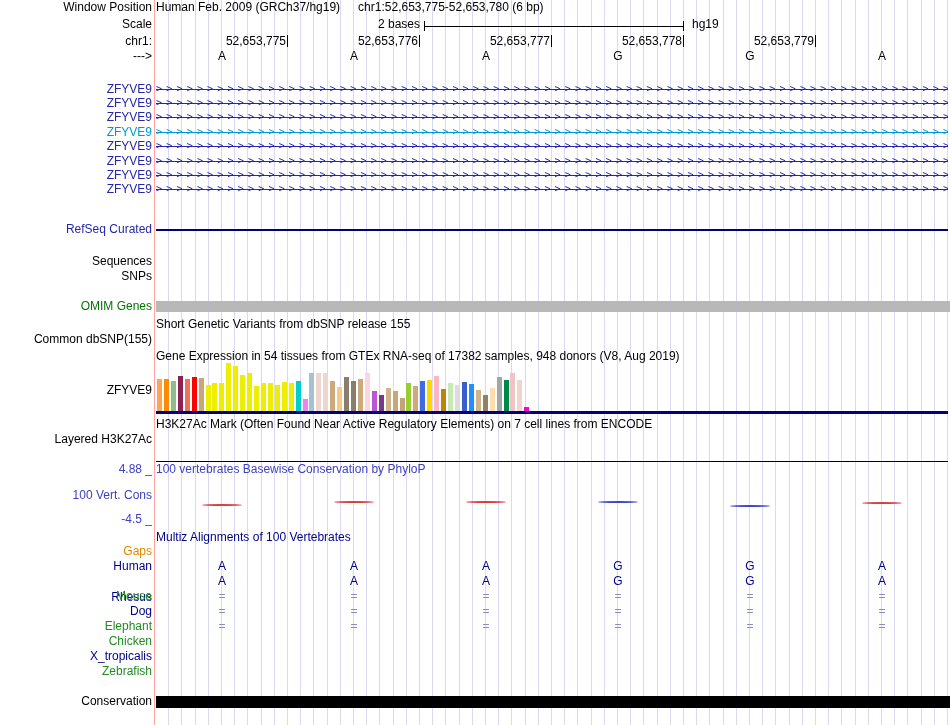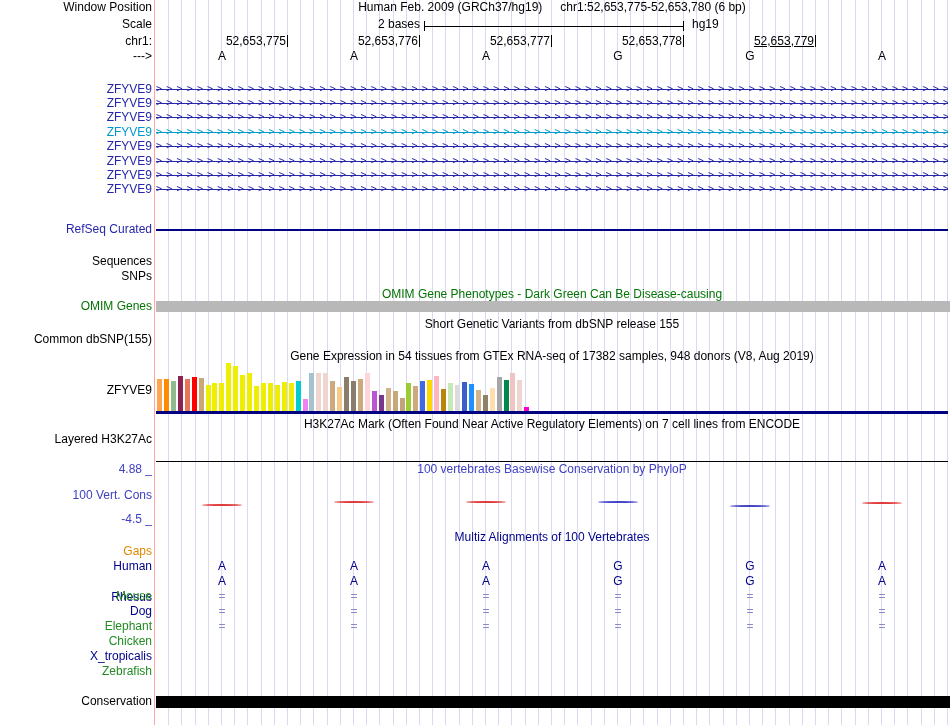--- a/index.html
+++ b/index.html
@@ -1,20 +1,20 @@
 <!DOCTYPE html>
 <html><head>
 <meta charset="utf-8">
 <style>
   html,body{margin:0;padding:0;background:#fff;}
   body{font-family:"Liberation Sans",sans-serif;font-size:12px;color:#000;}
   #canvas{position:relative;width:950px;height:725px;background:#fff;overflow:hidden;}
   .abs{position:absolute;white-space:nowrap;line-height:13px;}
   .lab{right:798px;}               
-  .ctr{left:156px;width:792px;text-align:center;}
+  .ctr{left:156px;width:792px;text-align:left;}
   .guides{left:156px;top:0;width:792px;height:725px;
     background:repeating-linear-gradient(90deg,transparent 0,transparent 12.2px,#D9D9F3 12.2px,#D9D9F3 13.2px);}
   .pink{left:154px;top:0;width:1px;height:725px;background:#FFA3A3;}
   .arrows{left:156px;width:792px;height:14px;overflow:hidden;
     font-family:"DejaVu Sans Mono",monospace;font-size:10px;line-height:14px;letter-spacing:4.2px;
     background-size:100% 1px;background-position:0 7px;background-repeat:no-repeat;}
   .hline{height:1px;background:#000;}
 </style>
 </head>
 <body>
@@ -36,21 +36,20 @@
   <div class="abs lab" style="top:35px">chr1:</div>
   <div class="abs lab" style="top:50px">---&gt;</div>
 
 
   <div class="abs lab" style="top:223px;color:#2626AC">RefSeq Curated</div>
   <div class="abs" style="left:156px;top:229px;width:792px;height:2px;background:#000080"></div>
 
   <div class="abs lab" style="top:255px">Sequences</div>
   <div class="abs lab" style="top:270px">SNPs</div>
 
-  <div class="abs ctr" style="top:288px;color:#047404">OMIM Gene Phenotypes - Dark Green Can Be Disease-causing</div>
   <div class="abs lab" style="top:300px;color:#047404">OMIM Genes</div>
   <div class="abs" style="left:156px;top:301px;width:794px;height:11px;background:#B8B8B8"></div>
 
   <div class="abs ctr" style="top:318px">Short Genetic Variants from dbSNP release 155</div>
   <div class="abs lab" style="top:333px">Common dbSNP(155)</div>
 
   <div class="abs ctr" style="top:350px">Gene Expression in 54 tissues from GTEx RNA-seq of 17382 samples, 948 donors (V8, Aug 2019)</div>
   <div class="abs lab" style="top:384px">ZFYVE9</div>
   <div class="abs" style="left:156px;top:411px;width:792px;height:3px;background:#000080"></div>
 
@@ -68,21 +67,21 @@
   <div class="abs lab" style="top:695px">Conservation</div>
   <div class="abs" style="left:156px;top:696px;width:794px;height:12px;background:#000"></div>
 <div class="abs" style="right: 664px; top: 35px;">52,653,775</div>
     <div class="abs" style="left: 287px; top: 35px; width: 1px; height: 12px; background: rgb(0, 0, 0);"></div>
     <div class="abs" style="right: 532px; top: 35px;">52,653,776</div>
     <div class="abs" style="left: 419px; top: 35px; width: 1px; height: 12px; background: rgb(0, 0, 0);"></div>
     <div class="abs" style="right: 400px; top: 35px;">52,653,777</div>
     <div class="abs" style="left: 551px; top: 35px; width: 1px; height: 12px; background: rgb(0, 0, 0);"></div>
     <div class="abs" style="right: 268px; top: 35px;">52,653,778</div>
     <div class="abs" style="left: 683px; top: 35px; width: 1px; height: 12px; background: rgb(0, 0, 0);"></div>
-    <div class="abs" style="right: 136px; top: 35px; text-decoration: underline;">52,653,779</div>
+    <div class="abs" style="right: 136px; top: 35px;">52,653,779</div>
     <div class="abs" style="left: 815px; top: 35px; width: 1px; height: 12px; background: rgb(0, 0, 0);"></div>
     <div class="abs" style="left: 212px; top: 50px; width: 20px; text-align: center;">A</div>
     <div class="abs" style="left: 344px; top: 50px; width: 20px; text-align: center;">A</div>
     <div class="abs" style="left: 476px; top: 50px; width: 20px; text-align: center;">A</div>
     <div class="abs" style="left: 608px; top: 50px; width: 20px; text-align: center;">G</div>
     <div class="abs" style="left: 740px; top: 50px; width: 20px; text-align: center;">G</div>
     <div class="abs" style="left: 872px; top: 50px; width: 20px; text-align: center;">A</div>
     <div class="abs lab" style="top: 82.5px; color: rgb(38, 38, 172);">ZFYVE9</div>
     <div class="abs arrows" style="top: 81.5px; color: rgb(38, 38, 172); background-image: linear-gradient(rgb(38, 38, 172), rgb(38, 38, 172));">&gt;&gt;&gt;&gt;&gt;&gt;&gt;&gt;&gt;&gt;&gt;&gt;&gt;&gt;&gt;&gt;&gt;&gt;&gt;&gt;&gt;&gt;&gt;&gt;&gt;&gt;&gt;&gt;&gt;&gt;&gt;&gt;&gt;&gt;&gt;&gt;&gt;&gt;&gt;&gt;&gt;&gt;&gt;&gt;&gt;&gt;&gt;&gt;&gt;&gt;&gt;&gt;&gt;&gt;&gt;&gt;&gt;&gt;&gt;&gt;&gt;&gt;&gt;&gt;&gt;&gt;&gt;&gt;&gt;&gt;&gt;&gt;&gt;&gt;&gt;&gt;&gt;&gt;</div>
     <div class="abs lab" style="top: 96.9px; color: rgb(38, 38, 172);">ZFYVE9</div>

